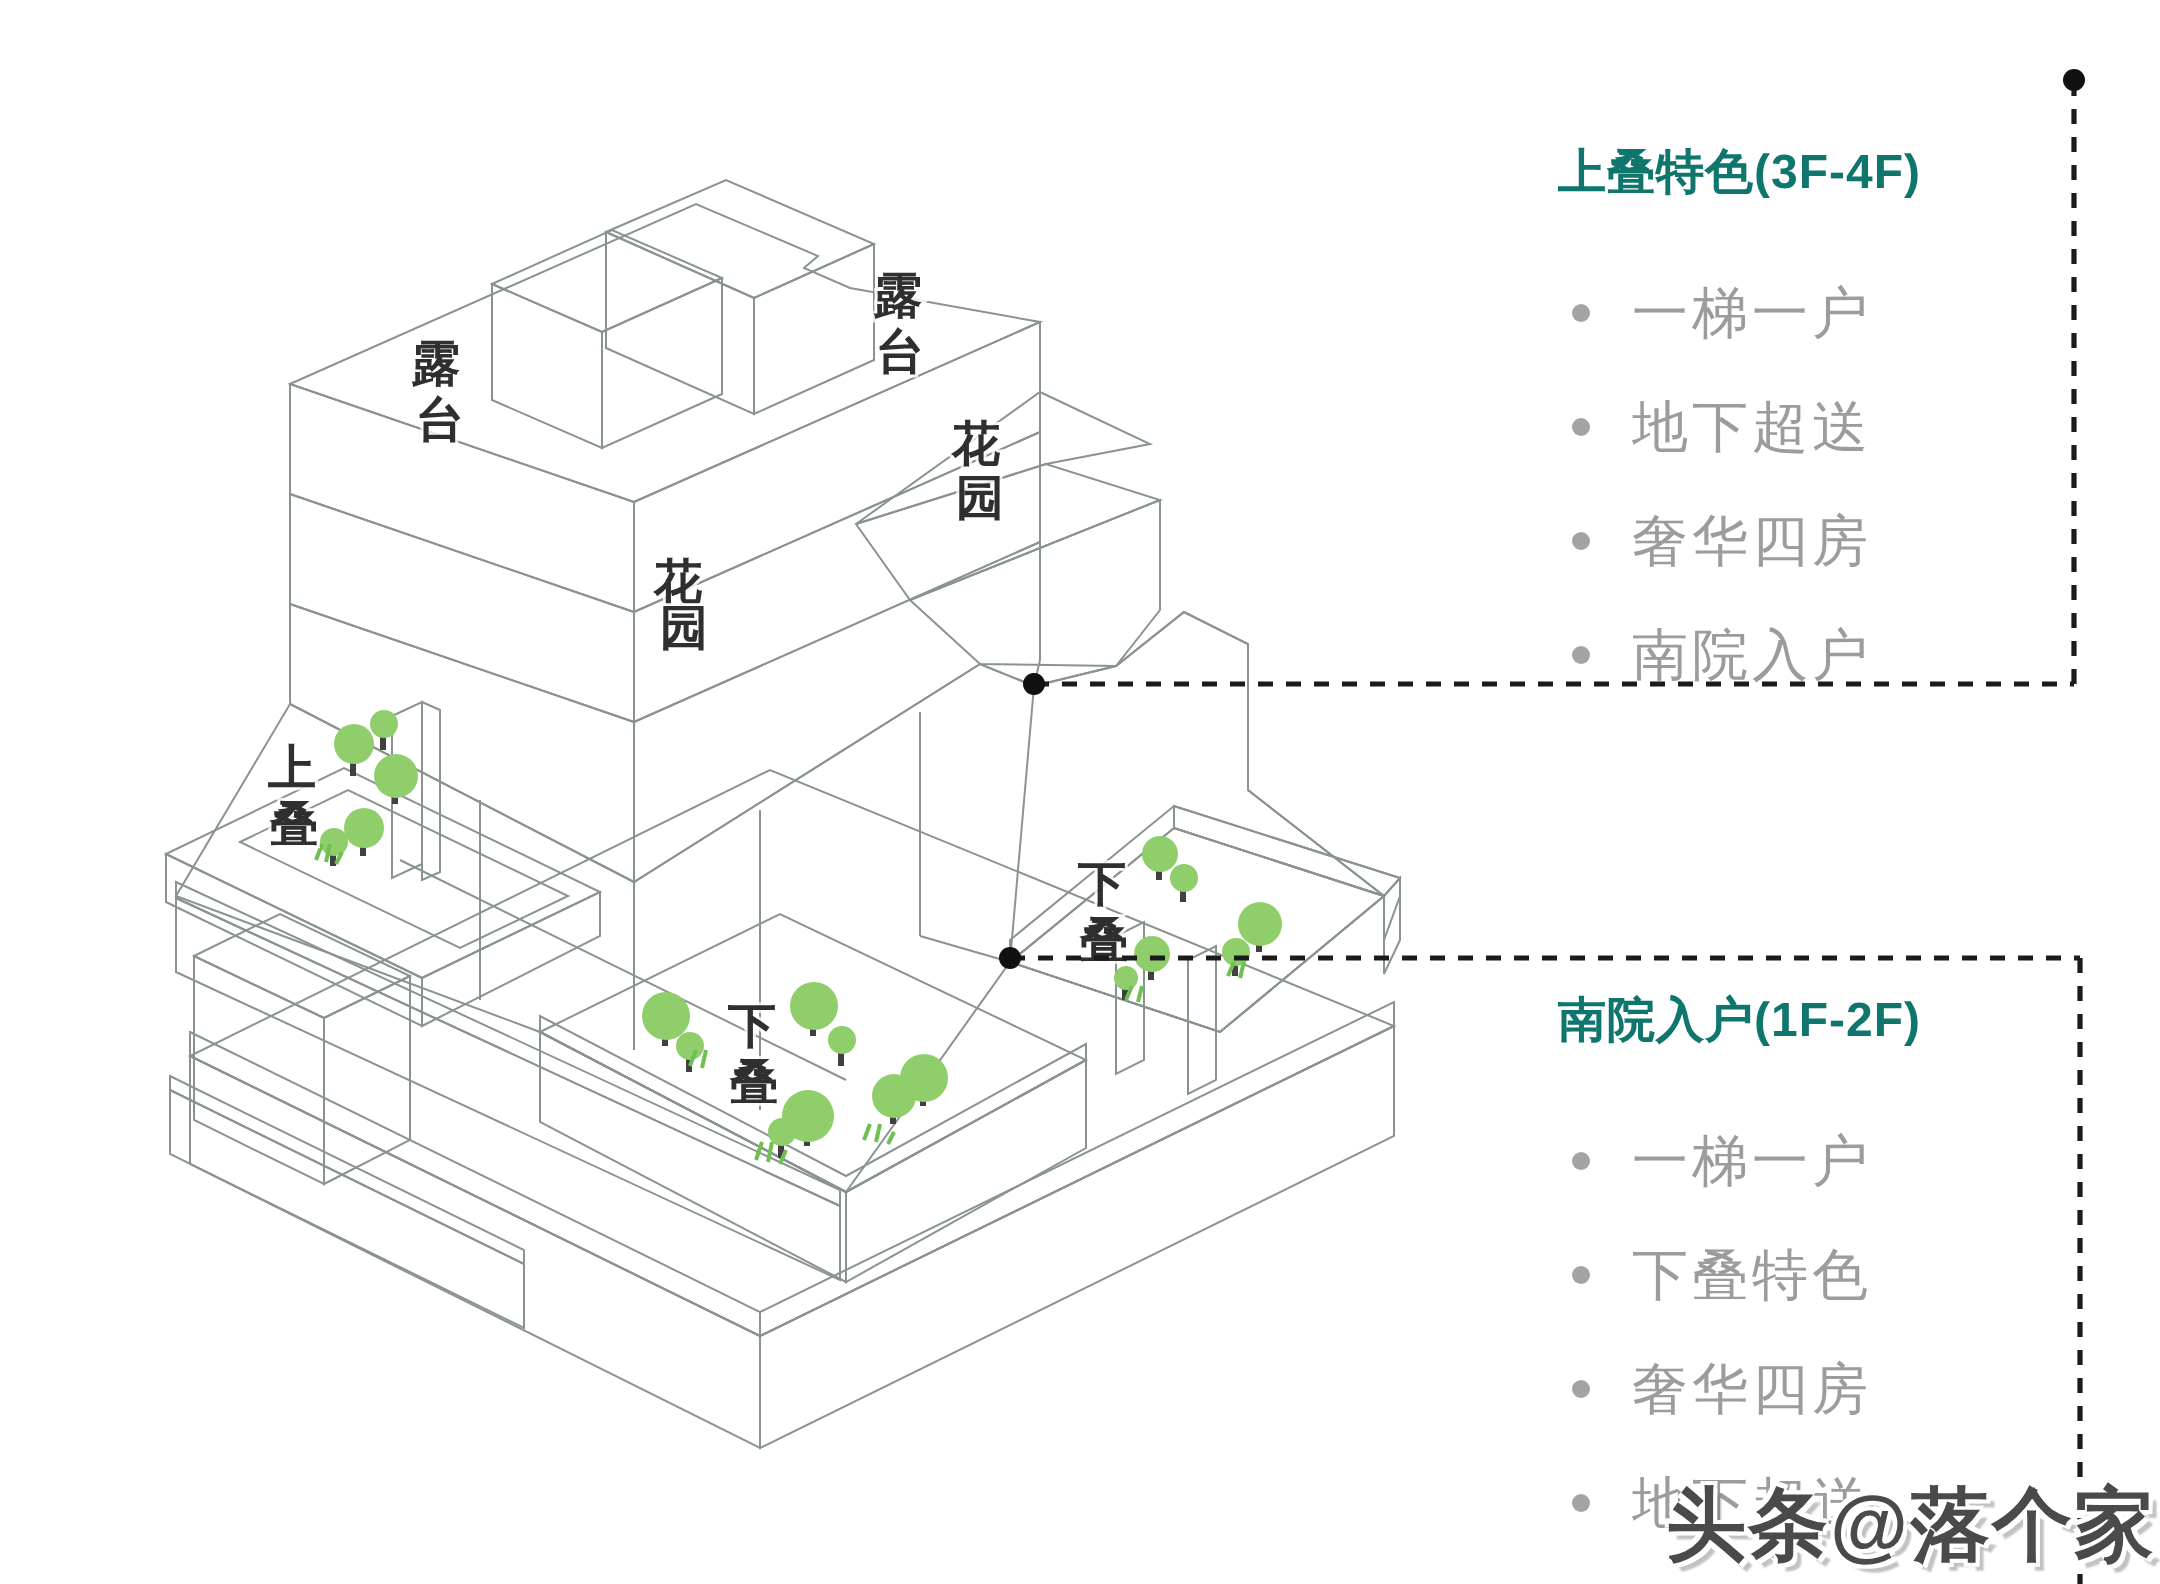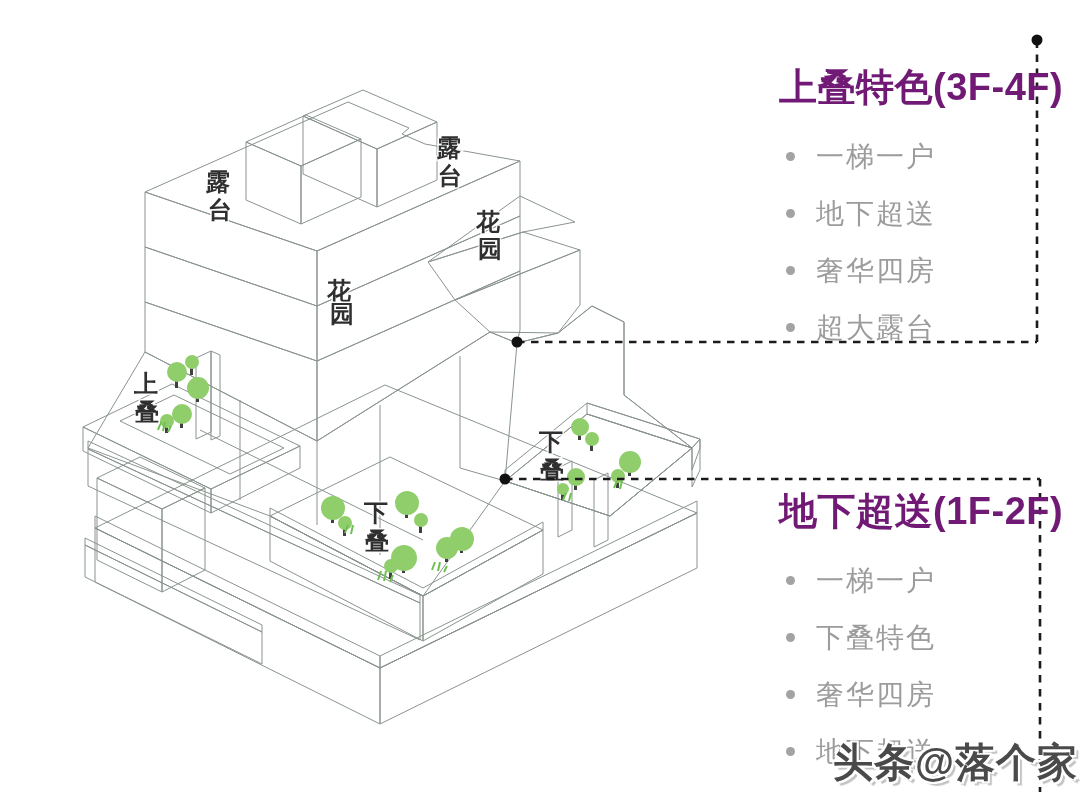--- a/index.html
+++ b/index.html
@@ -3,21 +3,21 @@
 <meta charset="utf-8">
 <style>
   html,body{margin:0;padding:0;background:#ffffff;}
   #stage{
     position:relative;width:1080px;height:792px;background:#ffffff;overflow:hidden;
     font-family:"Liberation Sans","DejaVu Sans",sans-serif;
   }
   #building-svg{position:absolute;left:0;top:0;z-index:1;}
   .callout{position:absolute;z-index:2;}
   .callout-title{
-    font-size:38px;font-weight:800;color:#701a75;letter-spacing:0.5px;
+    font-size:24px;font-weight:800;color:#0f766e;letter-spacing:0.5px;
     line-height:34px;margin-bottom:24px;white-space:nowrap;
   }
   .callout-item{display:flex;align-items:center;height:57px;white-space:nowrap;}
   .bullet-dot{
     width:9px;height:9px;border-radius:50%;background:#a3a3a3;
     margin:0 21px 0 7px;flex:0 0 auto;
   }
   .item-text{font-size:28px;color:#9c9c9c;letter-spacing:2px;}
   #watermark{
     position:absolute;right:2px;top:735px;z-index:5;
@@ -221,26 +221,26 @@
     <div class="callout-item">
       <span class="bullet-dot"></span>
       <span class="item-text">地下超送</span>
     </div>
     <div class="callout-item">
       <span class="bullet-dot"></span>
       <span class="item-text">奢华四房</span>
     </div>
     <div class="callout-item">
       <span class="bullet-dot"></span>
-      <span class="item-text">超大露台</span>
+      <span class="item-text">南院入户</span>
     </div>
   </div>
 
   <div class="callout" style="left:779px;top:494px;">
-    <div class="callout-title">地下超送(1F-2F)</div>
+    <div class="callout-title">南院入户(1F-2F)</div>
     <div class="callout-item">
       <span class="bullet-dot"></span>
       <span class="item-text">一梯一户</span>
     </div>
     <div class="callout-item">
       <span class="bullet-dot"></span>
       <span class="item-text">下叠特色</span>
     </div>
     <div class="callout-item">
       <span class="bullet-dot"></span>

